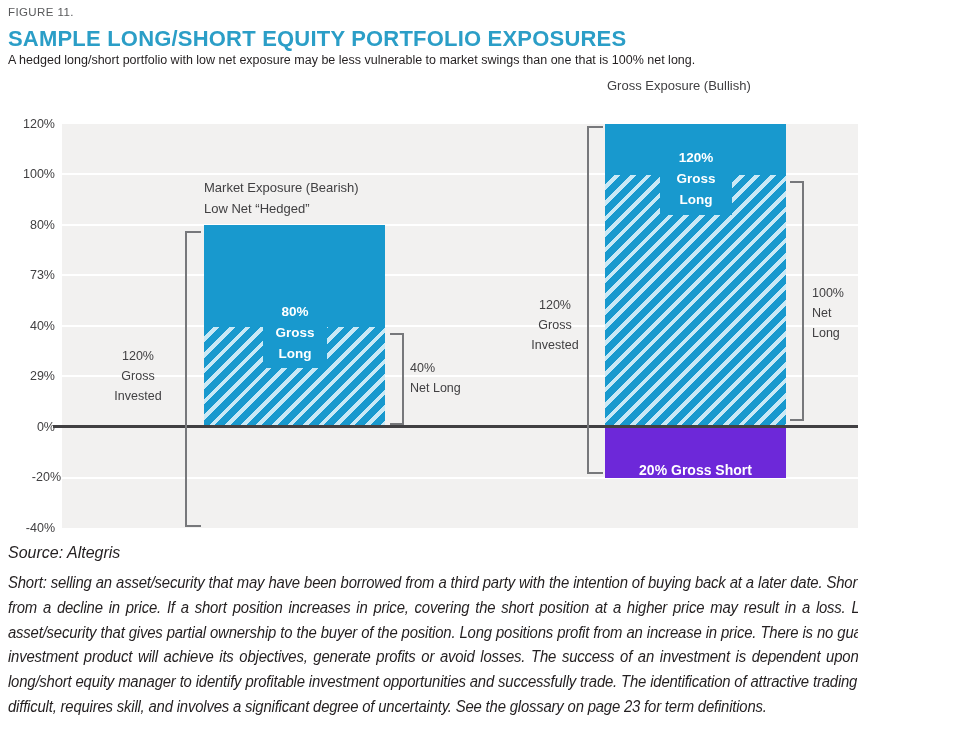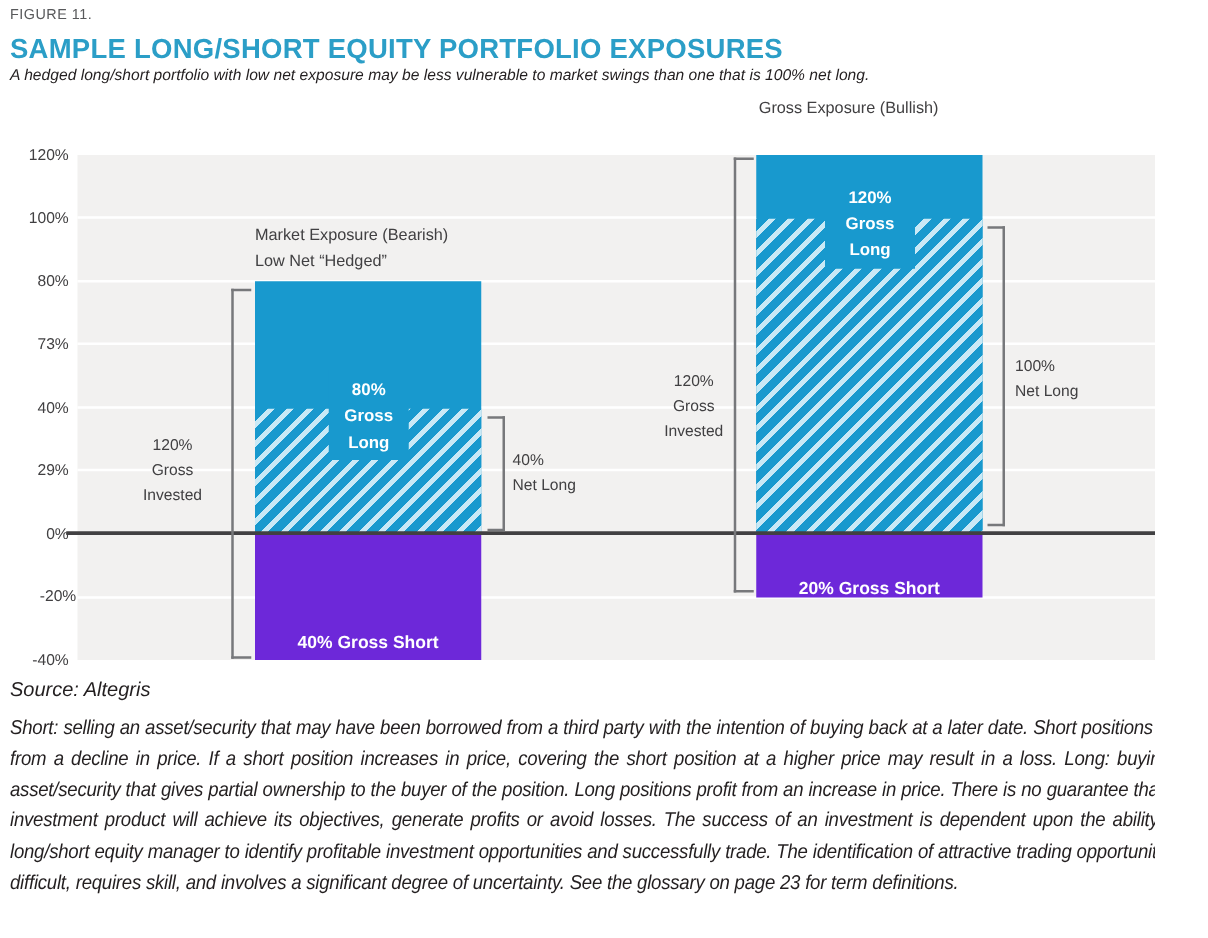--- a/index.html
+++ b/index.html
@@ -1,24 +1,24 @@
 <!DOCTYPE html>
 <html><head>
 <meta charset="utf-8">
 <style>
   html,body{margin:0;padding:0;background:#ffffff;}
   .canvas{
-    position:relative;width:924px;height:750px;overflow:hidden;
+    position:relative;width:858px;height:750px;overflow:hidden;
     font-family:"Liberation Sans","DejaVu Sans",sans-serif;
     background:#ffffff;color:#231f20;
   }
   
   .fig-label{position:absolute;left:8px;top:6px;font-size:11.5px;letter-spacing:.4px;color:#58595b;}
   .fig-title{position:absolute;left:8px;top:26px;margin:0;font-size:22px;font-weight:bold;letter-spacing:.2px;color:#2b9ec7;}
-  .fig-subtitle{position:absolute;left:8px;top:53px;font-size:12.5px;color:#231f20;font-style:italic;}
+  .fig-subtitle{position:absolute;left:8px;top:53px;font-size:12.5px;color:#231f20;}
   
   .plot{position:absolute;left:62px;top:124px;width:875px;height:404px;background:#f2f1f0;}
   .gridline{position:absolute;left:0;width:100%;height:2px;background:#ffffff;}
   .g100{top:49px;} .g80{top:100px;} .g60{top:150px;} .g40{top:201px;} .g20{top:251px;} .gm20{top:353px;}
   .zero-line{position:absolute;left:53px;top:425px;width:884px;height:3px;background:#414042;}
   .ylabel{position:absolute;width:50px;text-align:right;font-size:12.5px;color:#414042;}
   .yl0{left:5px;top:117px;} .yl1{left:5px;top:167px;} .yl2{left:5px;top:218px;}
   .yl3{left:5px;top:268px;} .yl4{left:5px;top:319px;} .yl5{left:5px;top:369px;}
   .yl6{left:5px;top:420px;} .yl7{left:11px;top:470px;} .yl8{left:5px;top:521px;}
   
@@ -93,23 +93,20 @@
     <div>Market Exposure (Bearish)</div>
     <div>Low Net “Hedged”</div>
   </div>
   <div class="bar-blue blue-left"></div>
   <div class="hatch hatch-left"></div>
   <div class="long-box long-box-left">
     <span>80%</span>
     <span>Gross</span>
     <span>Long</span>
   </div>
-  <div class="bar-red red-left">
-    <span class="short-label">40% Gross Short</span>
-  </div>
 
   <div class="bar-header hdr-right">
     <div>Gross Exposure (Bullish)</div>
   </div>
   <div class="bar-blue blue-right"></div>
   <div class="hatch hatch-right"></div>
   <div class="long-box long-box-right">
     <span>120%</span>
     <span>Gross</span>
     <span>Long</span>

